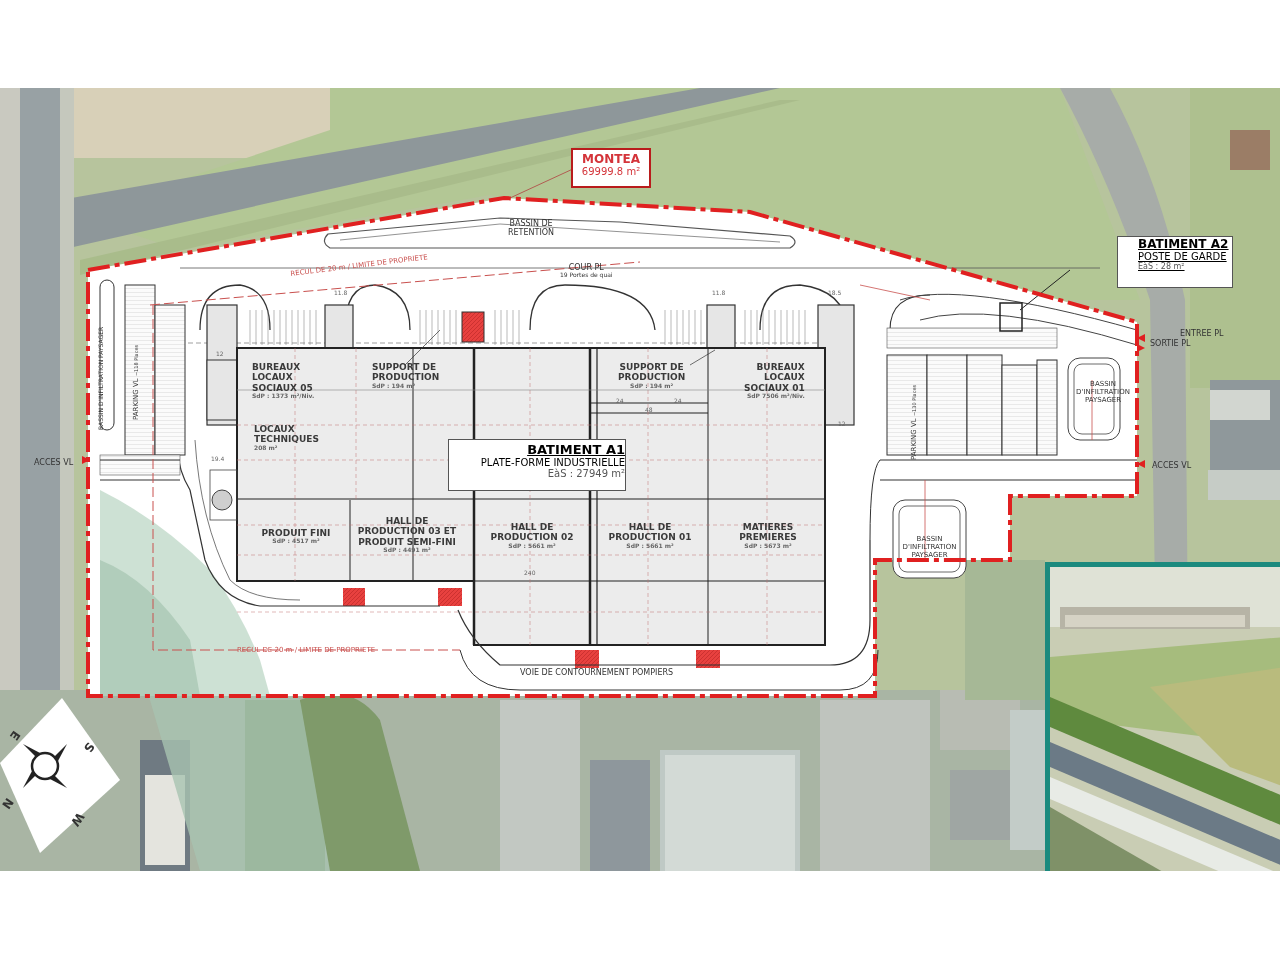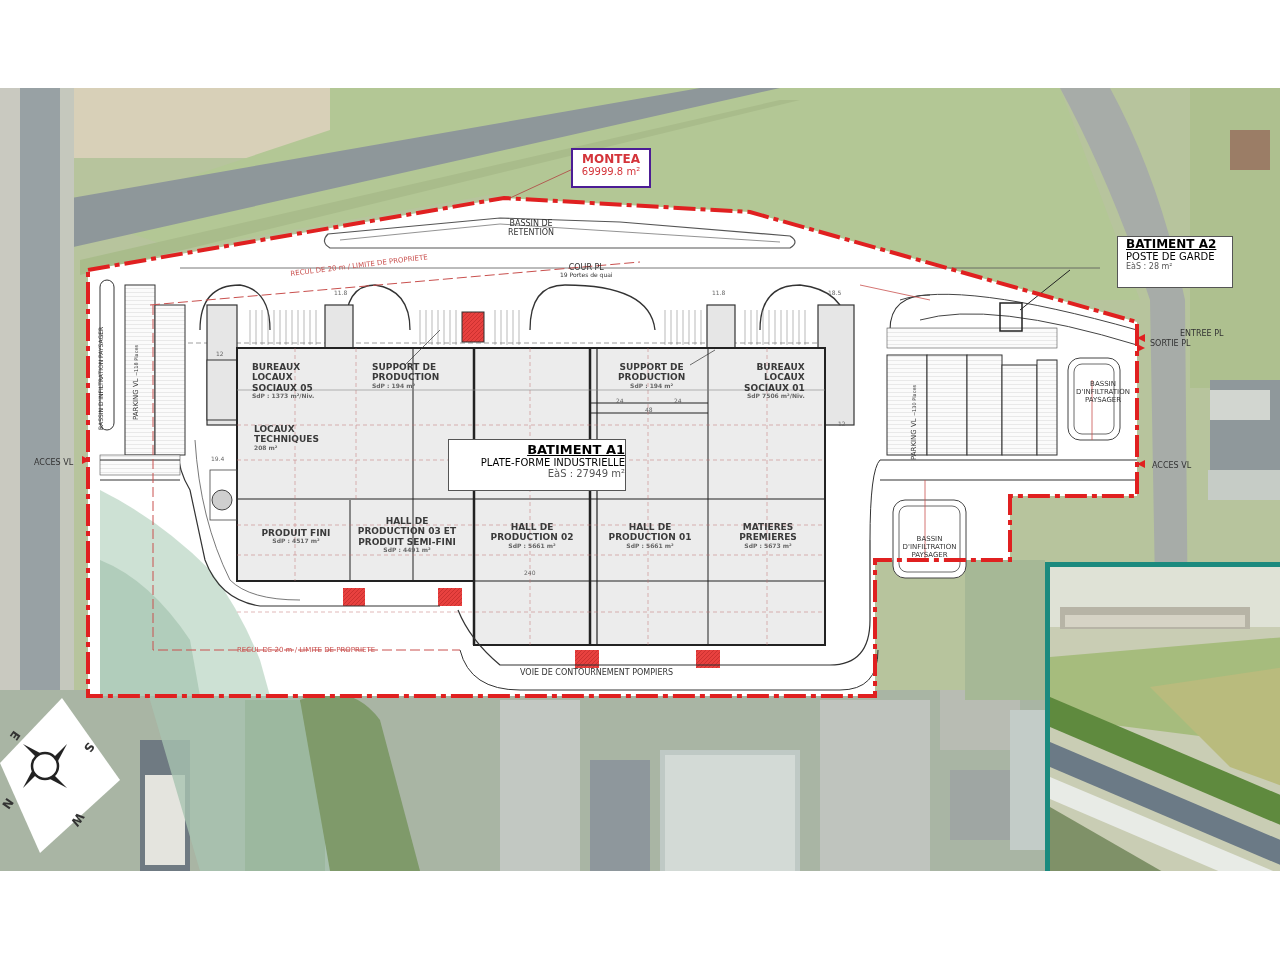--- a/index.html
+++ b/index.html
@@ -3,21 +3,21 @@
 <meta charset="utf-8">
 <style>
   html,body{margin:0;padding:0;background:#ffffff;}
   body{width:1280px;height:960px;position:relative;overflow:hidden;font-family:"DejaVu Sans",sans-serif;}
   .map{position:absolute;left:0;top:88px;width:1280px;height:783px;overflow:hidden;background:#b9c7a4;}
   .map svg{position:absolute;left:0;top:0;}
   .lbl{position:absolute;font-family:"DejaVu Sans",sans-serif;color:#333;text-align:center;line-height:1.15;white-space:nowrap;}
   .lbl.b{font-weight:bold;color:#3a3a3a;}
   .tiny{font-size:6px;color:#666;}
   .box{position:absolute;background:#fff;border:1.5px solid #555;text-align:center;font-family:"DejaVu Sans",sans-serif;}
-  .montea{border:2px solid #4c1d95;color:#d4343a;}
+  .montea{border:2px solid #b91c1c;color:#d4343a;}
   .photo{position:absolute;left:1045px;top:562px;width:235px;height:309px;border:5px solid #1b8a7e;border-right:none;border-bottom:none;box-sizing:border-box;overflow:hidden;}
   .compass{position:absolute;left:0;top:688px;width:120px;height:175px;}
   .access{position:absolute;font-size:8px;color:#333;}
 </style>
 </head>
 <body>
 
 <div class="map">
   <svg width="1280" height="783" viewBox="0 88 1280 783">
     <defs>
@@ -223,21 +223,21 @@
       <polygon points="0,240 120,309 0,309" fill="#7f9168"></polygon>
     </svg>
   </div>
 </div>
 
 <div class="box montea" style="left:571px;top:148px;width:76px;height:36px;">
   <div style="font-weight:bold;font-size:12px;margin-top:2px;">MONTEA</div>
   <div style="font-size:10px;">69999.8 m²</div>
 </div>
 
-<div class="box" style="left:1117px;top:236px;width:116px;height:52px;text-align:left;padding-left:8px;box-sizing:border-box;">
+<div class="box" style="left:1117px;top:236px;width:116px;height:52px;text-align:left;padding-left:20px;box-sizing:border-box;text-decoration:underline;">
   <div style="font-weight:bold;font-size:12px;text-decoration:underline;">BATIMENT A2</div>
   <div style="font-size:10px;">POSTE DE GARDE</div>
   <div style="font-size:8px;color:#555;">EàS : 28 m²</div>
 </div>
 
 <div class="box" style="left:448px;top:439px;width:176px;height:50px;text-align:right;">
   <div style="font-weight:bold;font-size:13px;margin-top:2px;text-decoration:underline;">BATIMENT A1</div>
   <div style="font-size:10px;">PLATE-FORME INDUSTRIELLE</div>
   <div style="font-size:10px;color:#555;">EàS : 27949 m²</div>
 </div>

